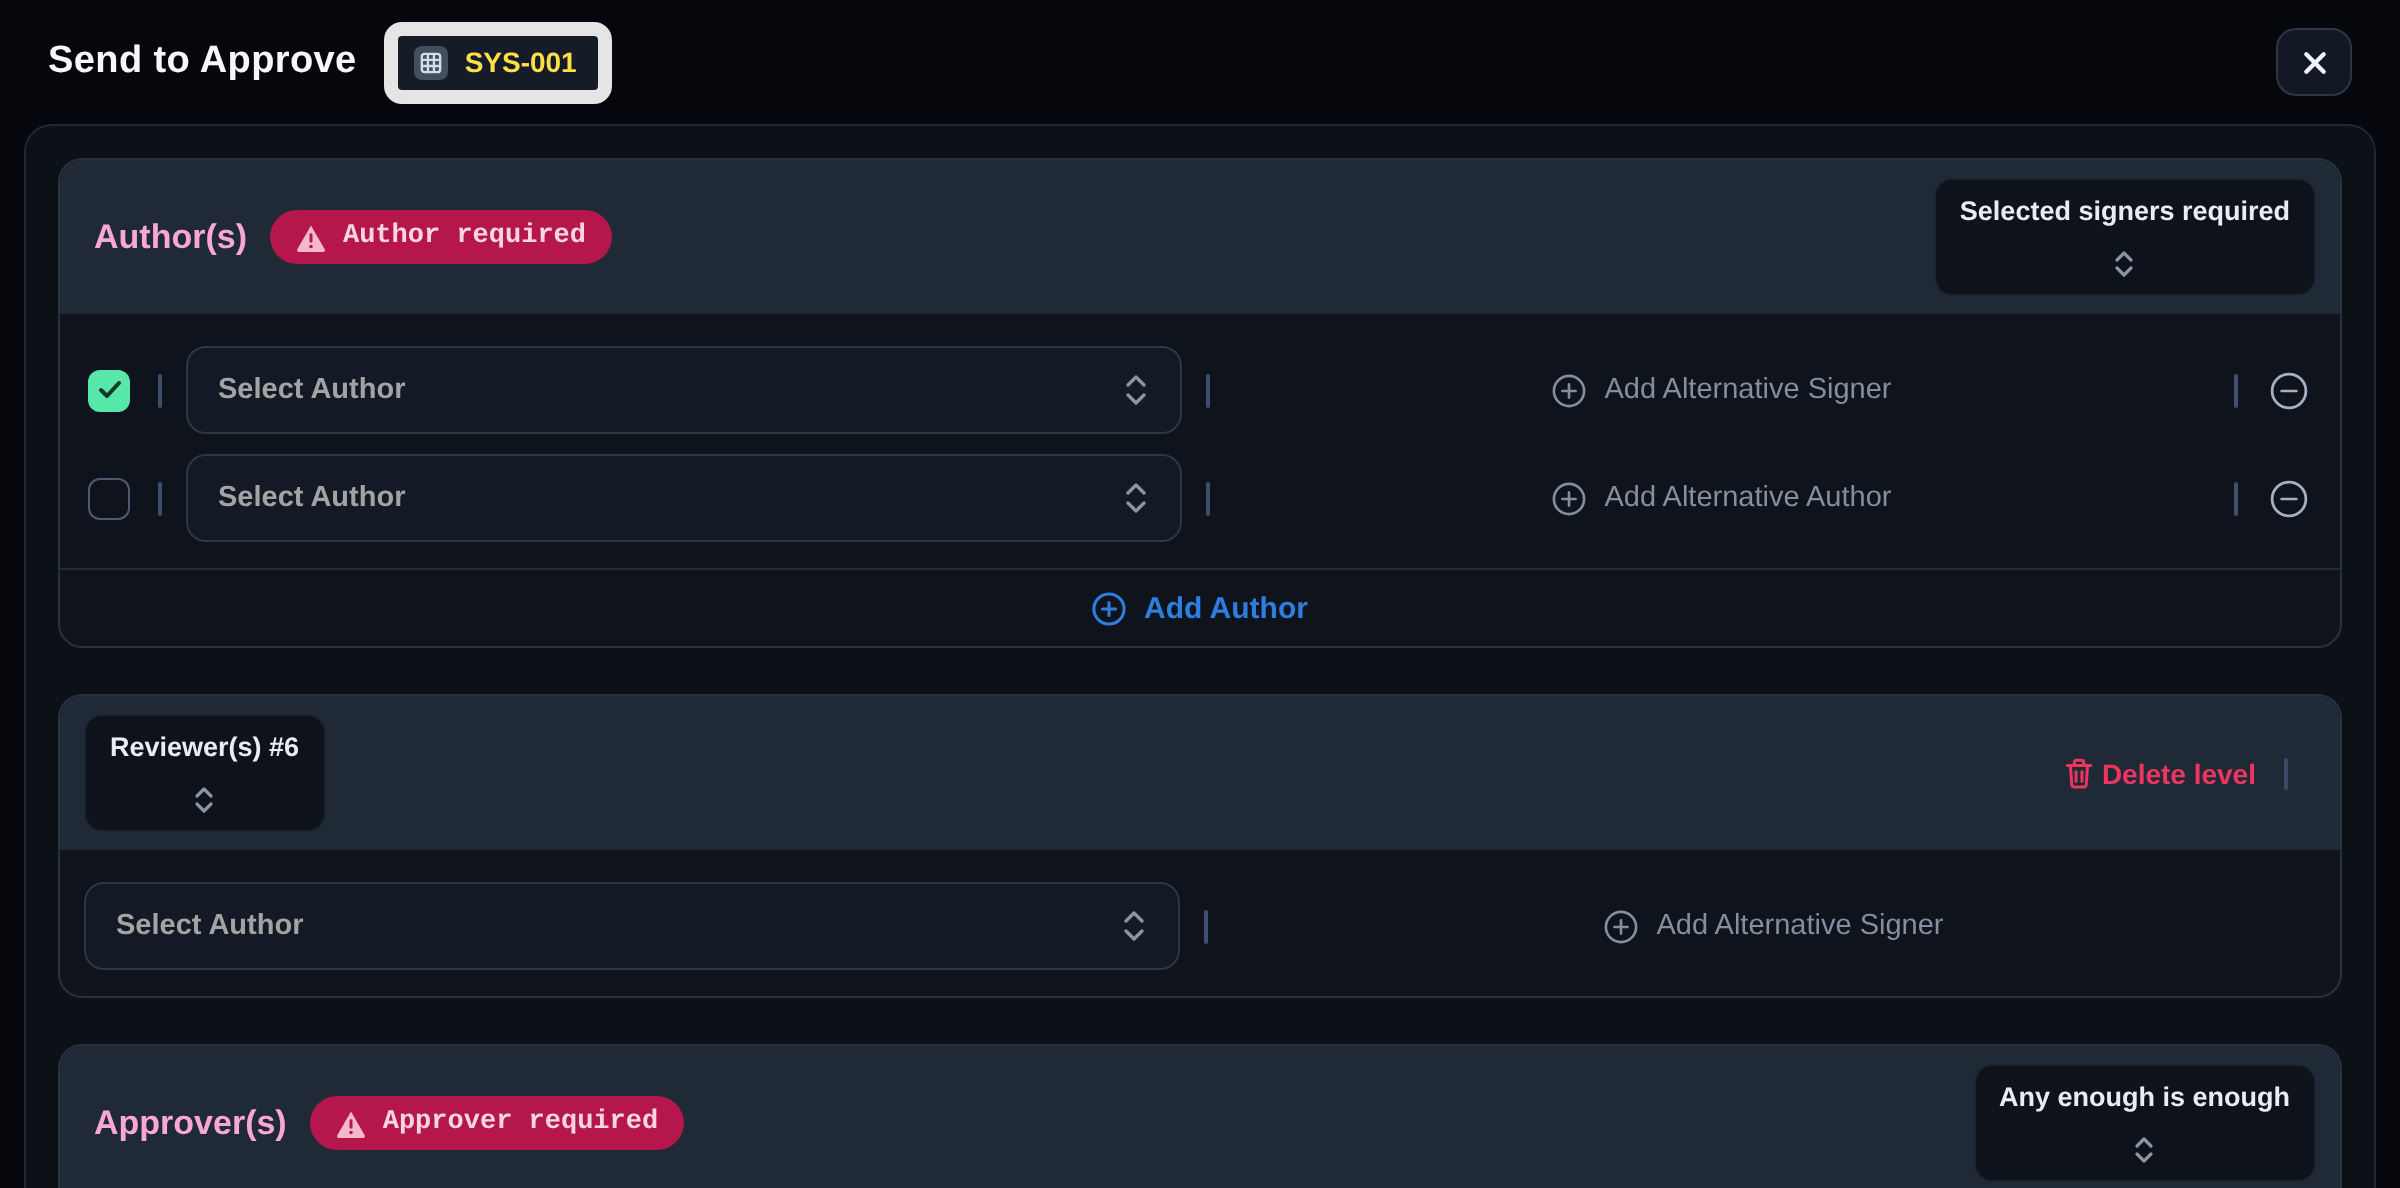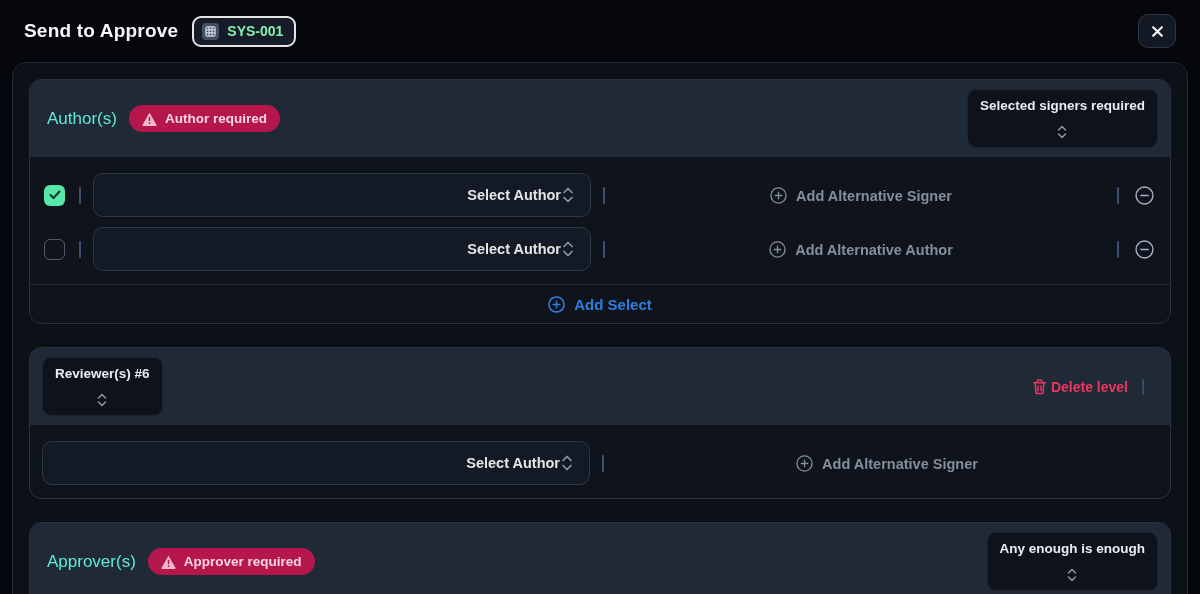--- a/index.html
+++ b/index.html
@@ -7,22 +7,22 @@
   body {
     background:#05070c;
     font-family:"Liberation Sans","DejaVu Sans",sans-serif;
     color:#e8ecf2;
   }
   
   .titlebar { height:62px; display:flex; align-items:center; padding:0 24px;justify-content:center; }
   .page-title { font-size:19px; font-weight:700; color:#f5f7fa; letter-spacing:.2px; }
   .doc-badge {
     margin-left:14px; display:inline-flex; align-items:center; gap:8px;
-    background:#151c27; border:2px solid #e5e5e5; border-radius:9px;
-    padding:5px 11px 5px 8px; font-size:14px; font-weight:600; color:#86efac;
+    background:#151c27; border:7px solid #e5e5e5; border-radius:9px;
+    padding:5px 11px 5px 8px; font-size:14px; font-weight:600; color:#fde047;
   }
   .grid-chip { width:17px; height:17px; border-radius:4px; background:#434e60;
     display:flex; align-items:center; justify-content:center; }
   .close-btn {
     margin-left:auto; width:38px; height:34px; border-radius:10px;
     background:#131924; border:1px solid #2c3645;
     display:flex; align-items:center; justify-content:center; cursor:pointer;
   }
   
   .panel {
@@ -31,25 +31,25 @@
   }
   .section {
     border:1px solid #28313f; border-radius:12px; background:#0f141c;
     margin-bottom:23px; overflow:hidden;
   }
   .section:last-child { margin-bottom:0; }
   .section-header {
     background:#202a37; min-height:49px; padding:9px 12px;
     display:flex; align-items:center;
   }
-  .section-title { font-size:17px; font-weight:400; color:#5eead4; margin-left:5px; }
+  .section-title { font-size:17px; font-weight:700; color:#f9a8d4; margin-left:5px; }
   .error-badge {
     margin-left:12px; display:inline-flex; align-items:center; gap:8px;
     background:#b5164b; border-radius:999px; padding:6px 13px;
-    color:#f7d6e2; font-size:13.5px; font-weight:600;
+    color:#f7d6e2; font-size:13.5px; font-weight:600;font-family:Liberation Mono, monospace;
   }
   .policy-select, .level-select {
     display:flex; align-items:center; gap:12px;
     background:#0e131b; border:1px solid #1c2430; border-radius:9px;
     padding:8px 12px; color:#e9edf3; font-size:13.5px; font-weight:700; cursor:pointer;flex-direction:column;
   }
   .policy-select { margin-left:16px; }
   .push-right { margin-left:auto; }
   
   .rows { padding:16px 12px 3px 12px; }
@@ -58,24 +58,24 @@
     display:flex; align-items:center; justify-content:center; cursor:pointer; }
   .checkbox.checked { background:#56e7a9; }
   .checkbox.unchecked { border:1.5px solid #4d5a71; }
   .sep { width:2px; height:17px; background:#3f506e; border-radius:1px; margin:0 12px; flex:0 0 auto; }
   .select {
     height:44px; background:#141a25; border:1px solid #2c3747; border-radius:10px;
     display:flex; align-items:center; padding:0 15px; cursor:pointer; flex:0 0 auto;
   }
   .select.w-author { width:498px; }
   .select.w-wide { width:548px; }
-  .select .ph { flex:1; color:#e5e5e5; font-size:14.5px; font-weight:600;text-align:right; }
+  .select .ph { flex:1; color:#a3a3a3; font-size:14.5px; font-weight:600; }
   .alt-action {
-    flex:1; display:flex; align-items:flex-end; justify-content:center; gap:9px;
-    color:#848e9e; font-size:14.5px; font-weight:700; cursor:pointer;
+    flex:1; display:flex; align-items:flex-start; justify-content:center; gap:9px;
+    color:#848e9e; font-size:14.5px; font-weight:400; cursor:pointer;
   }
   .minus-btn { margin:0 4px; display:flex; cursor:pointer; }
   .add-row {
     border-top:1px solid #222b38; height:39px;
     display:flex; align-items:center; justify-content:center; gap:9px;
     color:#2e7ee0; font-size:15px; font-weight:700; cursor:pointer;
   }
   .delete-btn { display:flex; align-items:center; gap:4px; color:#ee3560;
     font-size:14px; font-weight:700; cursor:pointer; margin-left:auto; }
   .hsep { width:2px; height:16px; background:#3a4a66; border-radius:1px; margin:0 14px; }
@@ -180,21 +180,21 @@
           </svg>
         </div>
       </div>
     </div>
 
     <div class="add-row">
       <svg width="17" height="17" viewBox="0 0 18 18" fill="none" stroke="#2e7ee0" stroke-width="1.6" stroke-linecap="round">
         <circle cx="9" cy="9" r="8"></circle>
           <path d="M9 5.5v7 M5.5 9h7"></path>
       </svg>
-      <span>Add Select</span>
+      <span>Add Author</span>
     </div>
   </div>
 
   <div class="section">
     <div class="section-header">
       <div class="level-select">
         <span>Reviewer(s) #6</span>
         <svg width="12" height="14" viewBox="0 0 12 14" fill="none" stroke="#8a94a5" stroke-width="1.6" stroke-linecap="round" stroke-linejoin="round">
           <path d="M2.5 5 L6 1.5 L9.5 5 M2.5 9 L6 12.5 L9.5 9"></path>
         </svg>

